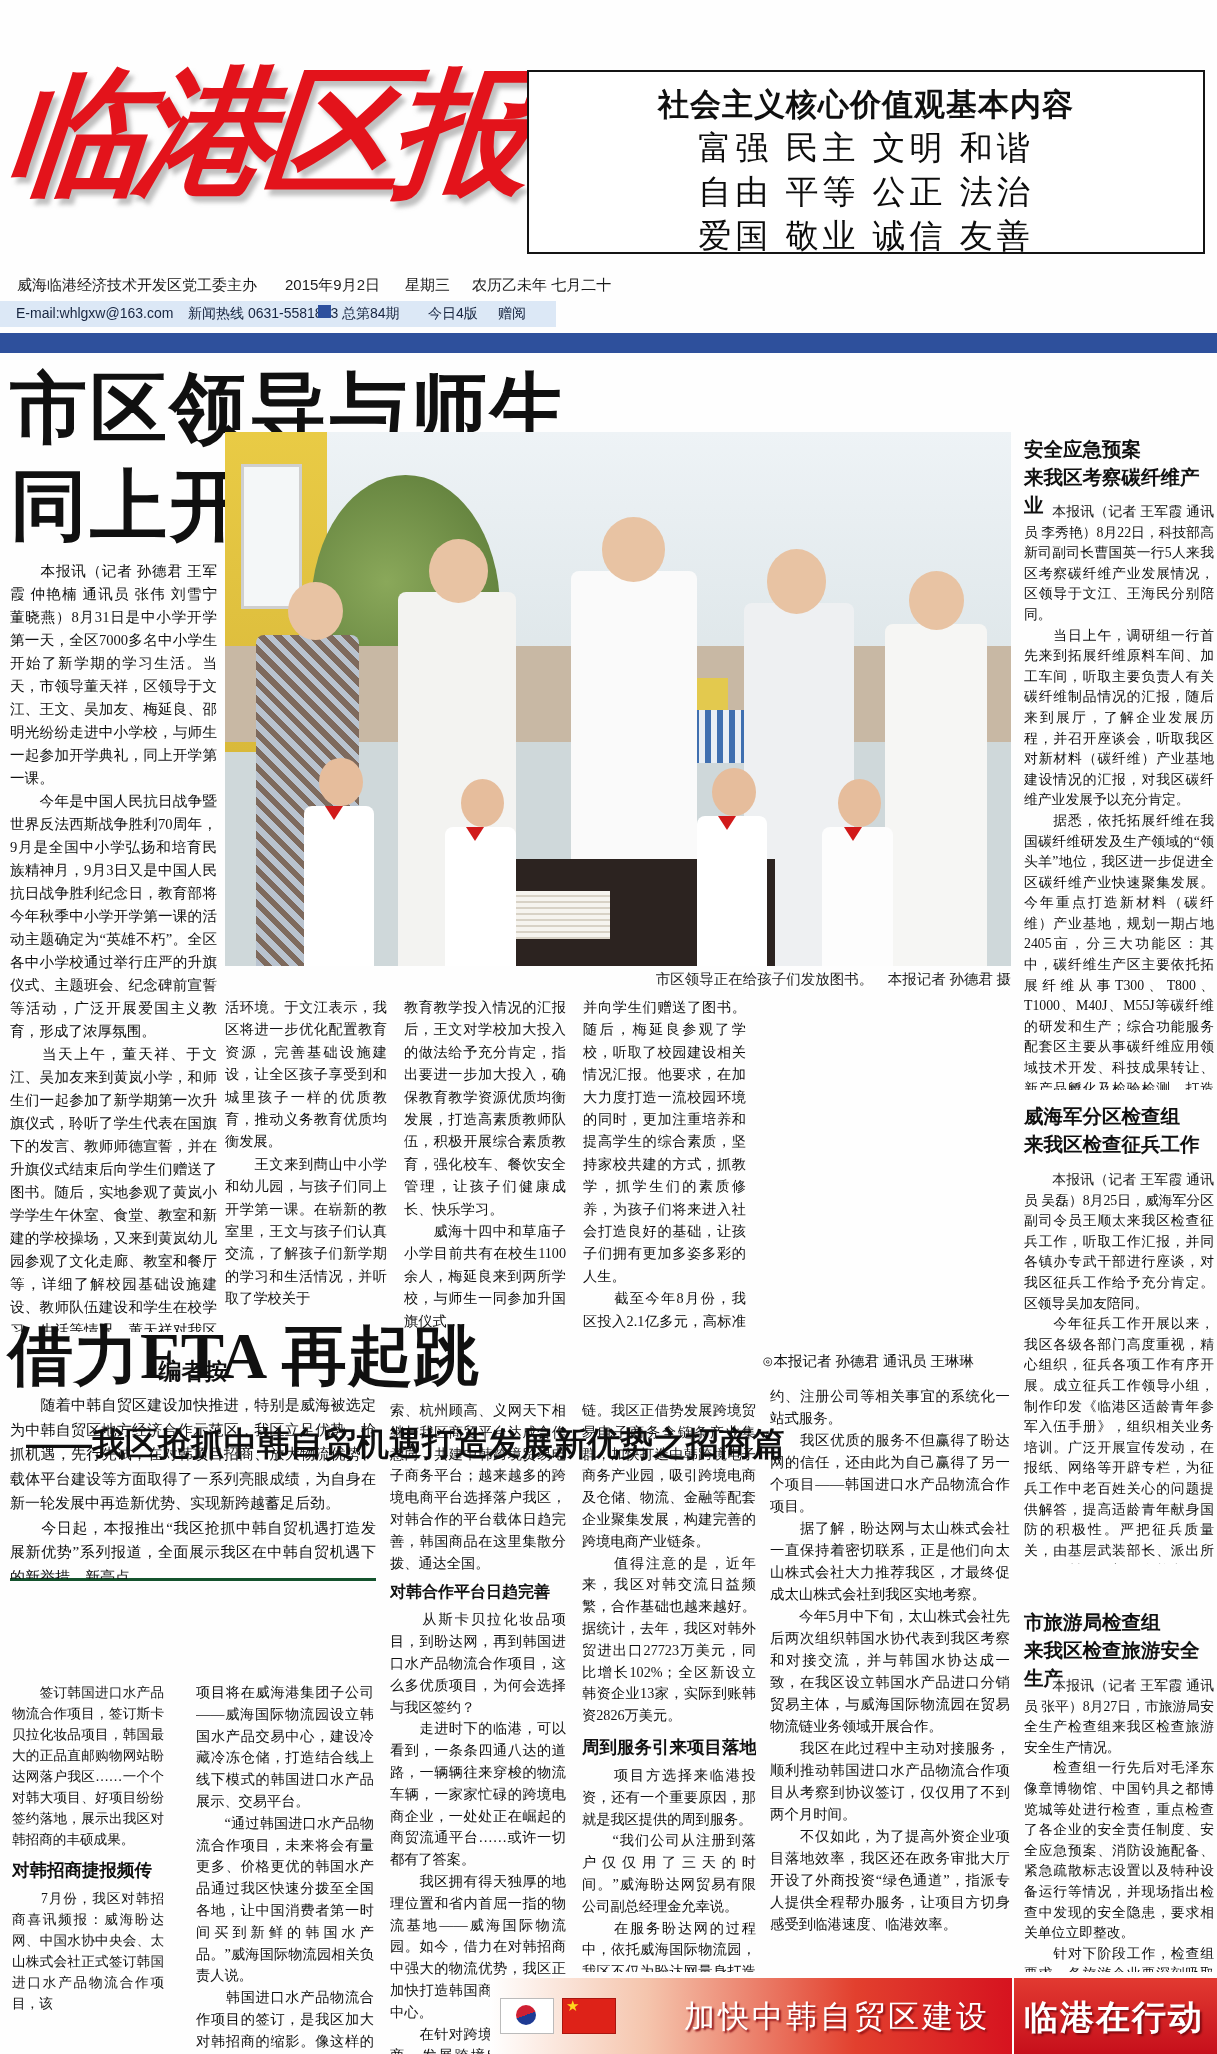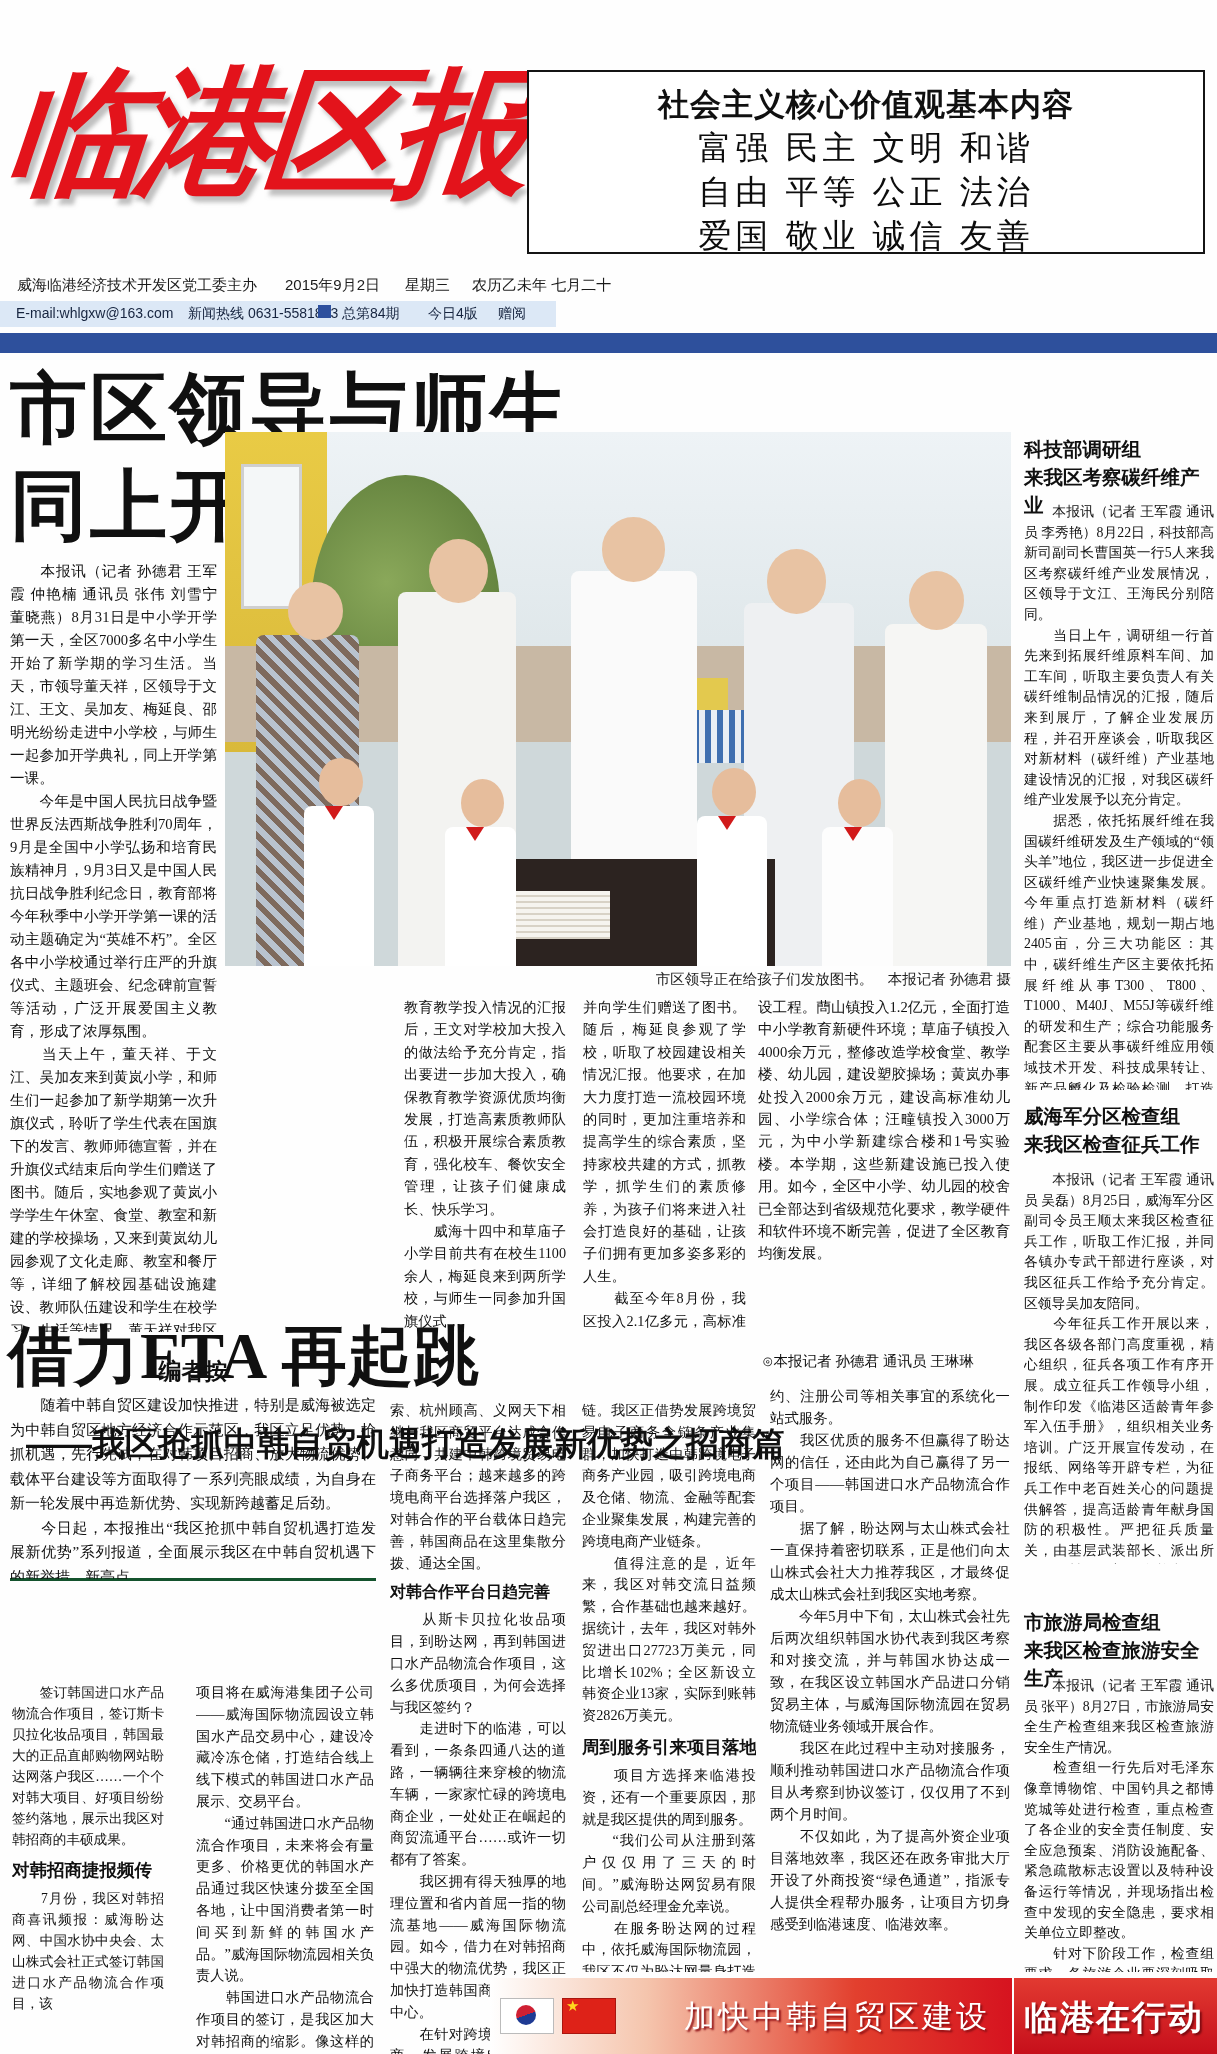--- a/index.html
+++ b/index.html
@@ -142,25 +142,26 @@
     <div class="scarf" style="left:62.7%;top:72%;"></div>
     <div class="person" style="left:76%;top:74%;width:9%;height:26%;background:#fdfdfd;"></div>
     <div class="head" style="left:78%;top:65%;width:5.5%;height:9%;background:#e6bd9c;"></div>
     <div class="scarf" style="left:78.7%;top:74%;"></div>
   </div>
   <div class="abs caption">市区领导正在给孩子们发放图书。　本报记者 孙德君 摄</div>
 
   <div class="abs txt body-txt" style="left:10px;top:560px;width:207px;height:772px;">　　本报讯（记者 孙德君 王军霞 仲艳楠 通讯员 张伟 刘雪宁 董晓燕）8月31日是中小学开学第一天，全区7000多名中小学生开始了新学期的学习生活。当天，市领导董天祥，区领导于文江、王文、吴加友、梅延良、邵明光纷纷走进中小学校，与师生一起参加开学典礼，同上开学第一课。
 　　今年是中国人民抗日战争暨世界反法西斯战争胜利70周年，9月是全国中小学弘扬和培育民族精神月，9月3日又是中国人民抗日战争胜利纪念日，教育部将今年秋季中小学开学第一课的活动主题确定为“英雄不朽”。全区各中小学校通过举行庄严的升旗仪式、主题班会、纪念碑前宣誓等活动，广泛开展爱国主义教育，形成了浓厚氛围。
 　　当天上午，董天祥、于文江、吴加友来到黄岚小学，和师生们一起参加了新学期第一次升旗仪式，聆听了学生代表在国旗下的发言、教师师德宣誓，并在升旗仪式结束后向学生们赠送了图书。随后，实地参观了黄岚小学学生午休室、食堂、教室和新建的学校操场，又来到黄岚幼儿园参观了文化走廊、教室和餐厅等，详细了解校园基础设施建设、教师队伍建设和学生在校学习、生活等情况。董天祥对我区加大教育投入，不断完善学校教学和生活各项设施的做法予以充分肯定，尤其是对黄岚小学改善寄宿学生学习、生活条件的做法表示赞赏，希望进一步改善学生学习生</div>
+  <div class="abs txt body-txt" style="left:225px;top:996px;width:162px;height:338px;font-size:14.2px;line-height:22.4px;">活环境。于文江表示，我区将进一步优化配置教育资源，完善基础设施建设，让全区孩子享受到和城里孩子一样的优质教育，推动义务教育优质均衡发展。
+　　王文来到蔄山中小学和幼儿园，与孩子们同上开学第一课。在崭新的教室里，王文与孩子们认真交流，了解孩子们新学期的学习和生活情况，并听取了学校关于</div>
   <div class="abs txt body-txt" style="left:404px;top:996px;width:162px;height:338px;font-size:14.2px;line-height:22.4px;">教育教学投入情况的汇报后，王文对学校加大投入的做法给予充分肯定，指出要进一步加大投入，确保教育教学资源优质均衡发展，打造高素质教师队伍，积极开展综合素质教育，强化校车、餐饮安全管理，让孩子们健康成长、快乐学习。
 　　威海十四中和草庙子小学目前共有在校生1100余人，梅延良来到两所学校，与师生一同参加升国旗仪式，</div>
   <div class="abs txt body-txt" style="left:583px;top:996px;width:163px;height:338px;font-size:14.2px;line-height:22.4px;">并向学生们赠送了图书。随后，梅延良参观了学校，听取了校园建设相关情况汇报。他要求，在加大力度打造一流校园环境的同时，更加注重培养和提高学生的综合素质，坚持家校共建的方式，抓教学，抓学生们的素质修养，为孩子们将来进入社会打造良好的基础，让孩子们拥有更加多姿多彩的人生。
 　　截至今年8月份，我区投入2.1亿多元，高标准规划实施教育重点建</div>
-  <div class="abs txt body-txt" style="left:758px;top:996px;width:252px;height:338px;font-size:14.6px;line-height:22.4px;">设工程。蔄山镇投入1.2亿元，全面打造中小学教育新硬件环境；草庙子镇投入4000余万元，整修改造学校食堂、教学楼、幼儿园，建设塑胶操场；黄岚办事处投入2000余万元，建设高标准幼儿园、小学综合体；汪疃镇投入3000万元，为中小学新建综合楼和1号实验楼。本学期，这些新建设施已投入使用。如今，全区中小学、幼儿园的校舍已全部达到省级规范化要求，教学硬件和软件环境不断完善，促进了全区教育均衡发展。</div>
 
   <div class="abs fta-h">借力FTA 再起跳</div>
   <div class="abs fta-sub">——我区抢抓中韩自贸机遇打造发展新优势之招商篇</div>
   <div class="abs fta-byline">⊙本报记者 孙德君 通讯员 王琳琳</div>
 
   <div class="abs ednote">
     <div class="ednote-title">编者按</div>
     <div class="txt ednote-body" style="height:186px;">　　随着中韩自贸区建设加快推进，特别是威海被选定为中韩自贸区地方经济合作示范区，我区立足优势，抢抓机遇，先行先试，在对韩项目招商、放大物流优势、载体平台建设等方面取得了一系列亮眼成绩，为自身在新一轮发展中再造新优势、实现新跨越蓄足后劲。
 　　今日起，本报推出“我区抢抓中韩自贸机遇打造发展新优势”系列报道，全面展示我区在中韩自贸机遇下的新举措、新亮点。</div>
   </div>
@@ -194,21 +195,21 @@
 　　在服务盼达网的过程中，依托威海国际物流园，我区不仅为盼达网量身打造了配套业务，更为他们提供了从对接、洽谈到签</div>
   </div>
 
   <div class="abs txt fcol" style="left:770px;top:1385px;width:240px;height:588px;font-size:14.4px;line-height:22px;">约、注册公司等相关事宜的系统化一站式服务。
 　　我区优质的服务不但赢得了盼达网的信任，还由此为自己赢得了另一个项目——韩国进口水产品物流合作项目。
 　　据了解，盼达网与太山株式会社一直保持着密切联系，正是他们向太山株式会社大力推荐我区，才最终促成太山株式会社到我区实地考察。
 　　今年5月中下旬，太山株式会社先后两次组织韩国水协代表到我区考察和对接交流，并与韩国水协达成一致，在我区设立韩国水产品进口分销贸易主体，与威海国际物流园在贸易物流链业务领域开展合作。
 　　我区在此过程中主动对接服务，顺利推动韩国进口水产品物流合作项目从考察到协议签订，仅仅用了不到两个月时间。
 　　不仅如此，为了提高外资企业项目落地效率，我区还在政务审批大厅开设了外商投资“绿色通道”，指派专人提供全程帮办服务，让项目方切身感受到临港速度、临港效率。</div>
 
-  <div class="abs sb-title" style="top:435px;">科技部调研组
+  <div class="abs sb-title" style="top:435px;">安全应急预案
 来我区考察碳纤维产业</div>
   <div class="abs txt sb-body" style="top:502px;height:588px;">　　本报讯（记者 王军霞 通讯员 李秀艳）8月22日，科技部高新司副司长曹国英一行5人来我区考察碳纤维产业发展情况，区领导于文江、王海民分别陪同。
 　　当日上午，调研组一行首先来到拓展纤维原料车间、加工车间，听取主要负责人有关碳纤维制品情况的汇报，随后来到展厅，了解企业发展历程，并召开座谈会，听取我区对新材料（碳纤维）产业基地建设情况的汇报，对我区碳纤维产业发展予以充分肯定。
 　　据悉，依托拓展纤维在我国碳纤维研发及生产领域的“领头羊”地位，我区进一步促进全区碳纤维产业快速聚集发展。今年重点打造新材料（碳纤维）产业基地，规划一期占地2405亩，分三大功能区：其中，碳纤维生产区主要依托拓展纤维从事T300、T800、T1000、M40J、M55J等碳纤维的研发和生产；综合功能服务配套区主要从事碳纤维应用领域技术开发、科技成果转让、新产品孵化及检验检测，打造创业加速器，建设共性检测平台，配套生活服务设施；复合材料及制品生产区主要从事碳纤维复合材料的生产加工。二期规划占地5000亩，主要是复合材料生产新厂区。目前综合功能服务配套区的碳纤维研究院、职工公寓已开工建设，正在对接北京化工大学、山东大学、哈工大（威海）、上海交大、中冶建研究院、五三兵器研究所等高等院校和科研机构，积极组建碳纤维研究院，同时筹建产业发展基金，积极对下游产业项目进行招商引资，全部建成后将实现销售收入10亿元以上。</div>
 
   <div class="abs sb-title" style="top:1102px;">威海军分区检查组
 来我区检查征兵工作</div>
   <div class="abs txt sb-body" style="top:1170px;height:394px;">　　本报讯（记者 王军霞 通讯员 吴磊）8月25日，威海军分区副司令员王顺太来我区检查征兵工作，听取工作汇报，并同各镇办专武干部进行座谈，对我区征兵工作给予充分肯定。区领导吴加友陪同。
 　　今年征兵工作开展以来，我区各级各部门高度重视，精心组织，征兵各项工作有序开展。成立征兵工作领导小组，制作印发《临港区适龄青年参军入伍手册》，组织相关业务培训。广泛开展宣传发动，在报纸、网络等开辟专栏，为征兵工作中老百姓关心的问题提供解答，提高适龄青年献身国防的积极性。严把征兵质量关，由基层武装部长、派出所民警、村居干部、学校老师组成联合调查组，在政审等初审环节提高检查标准，从源头上狠抓兵员质量，确保输送优质兵员。严格落实廉洁征兵责任，组织开展廉洁征兵专题教育，认真学习廉洁征兵法规文件，层层签订廉洁征兵责任状，落实主体责任，确保廉洁征兵。</div>
 

